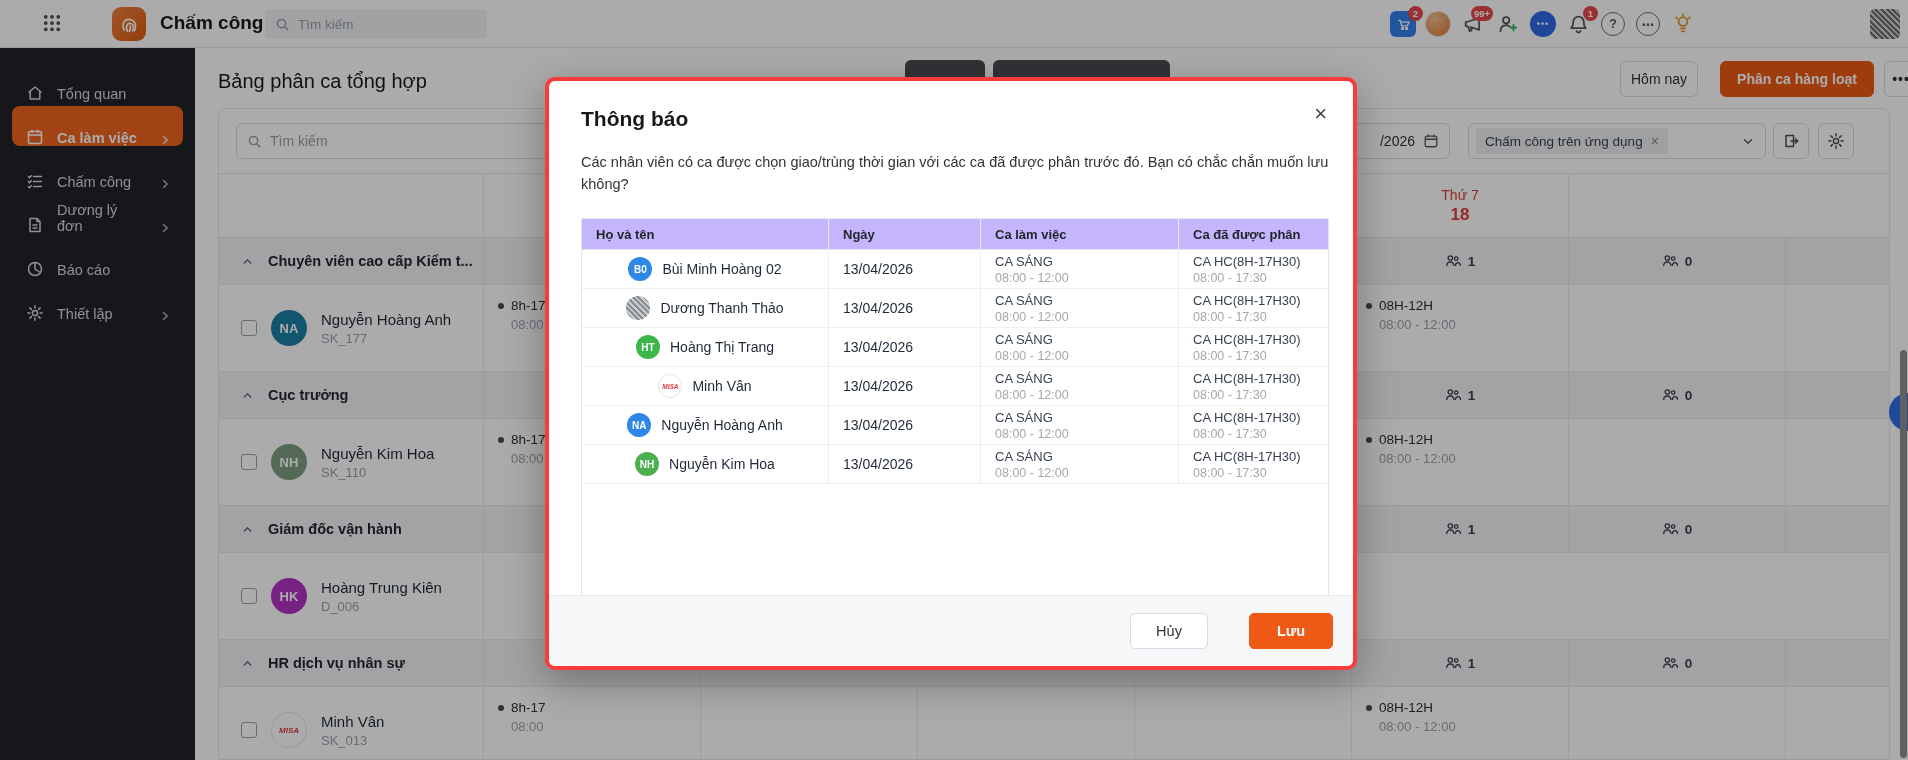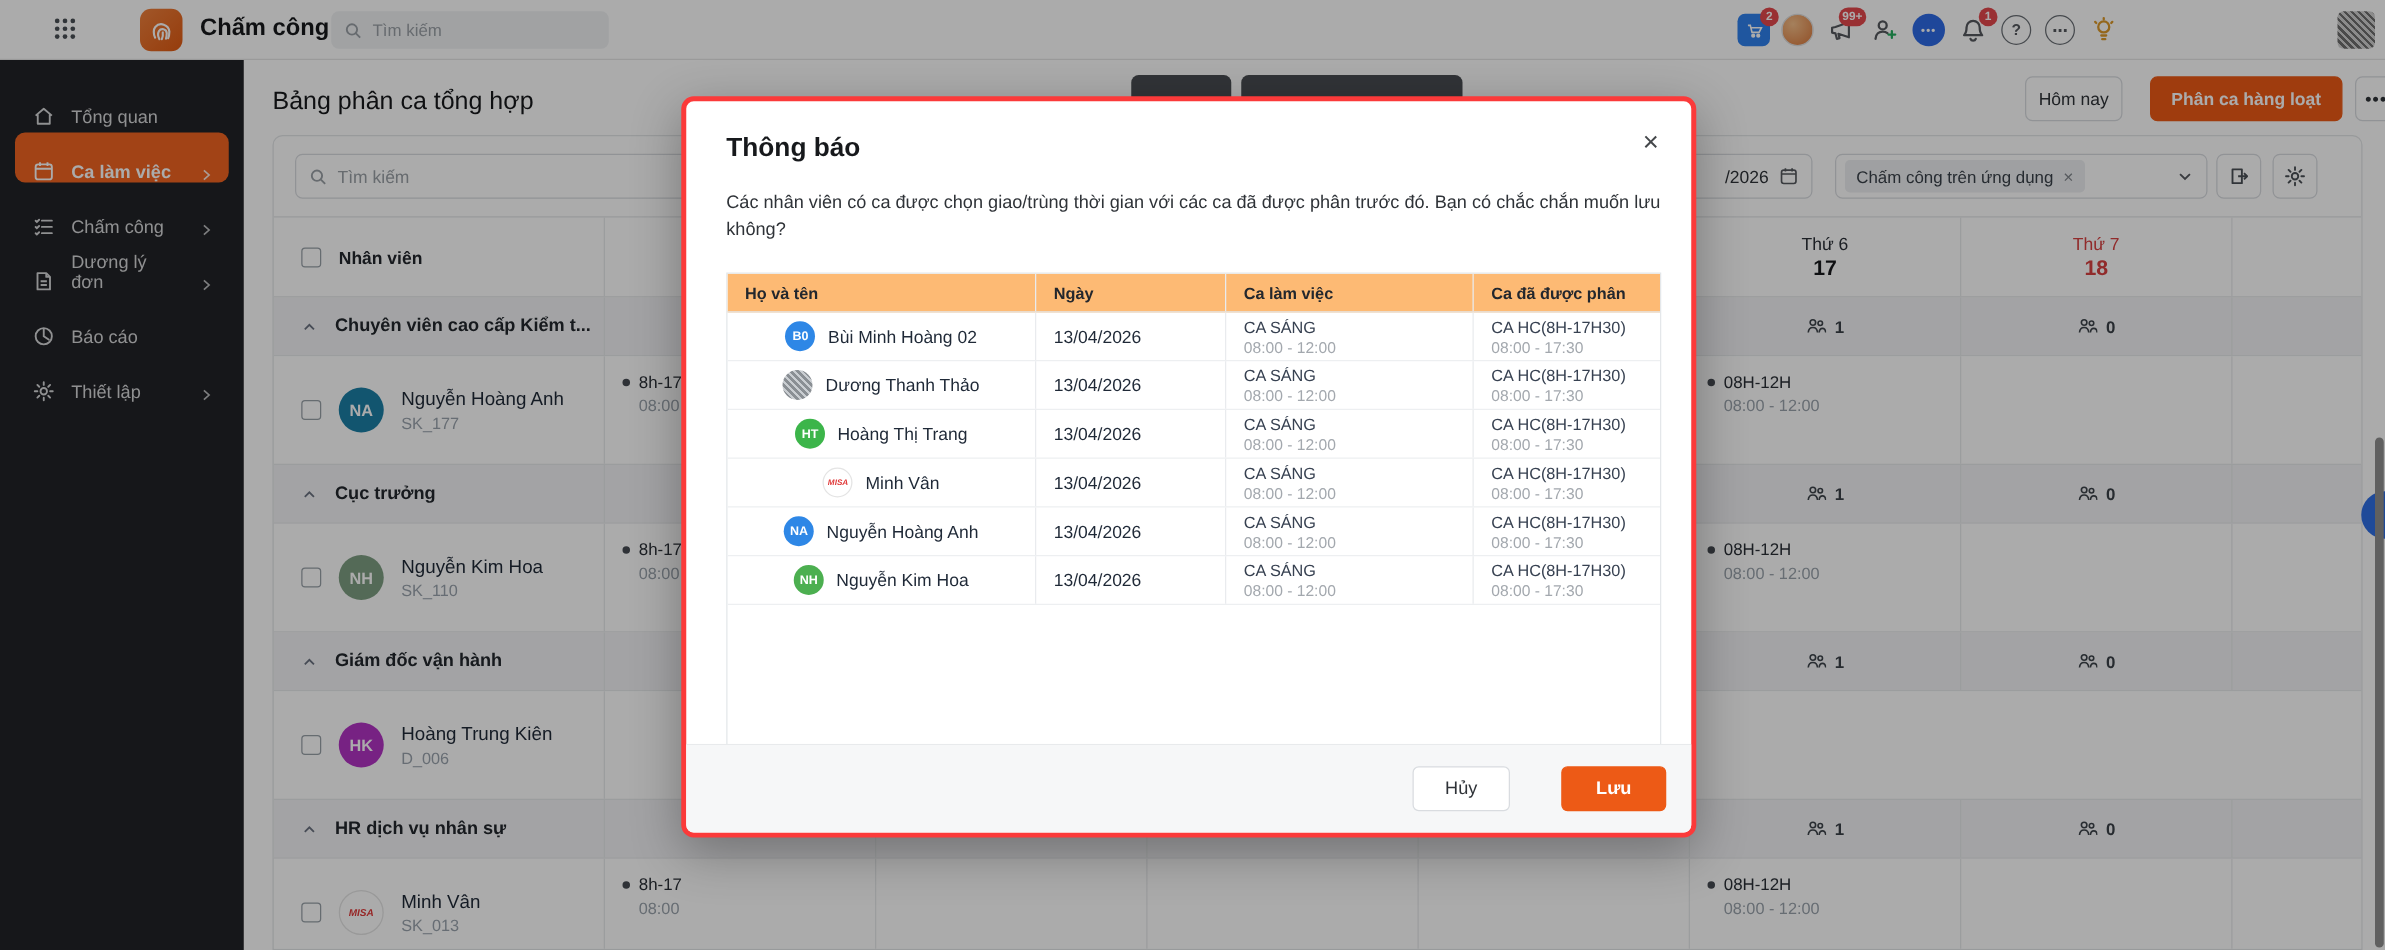--- a/index.html
+++ b/index.html
@@ -100,21 +100,21 @@
   .overlay { position:absolute; inset:0; background:rgba(0,0,0,.33); z-index:50; }
   .modal { position:absolute; left:545px; top:77px; width:812px; height:593px; background:#fff; border:4px solid #fb3a3a;
            border-radius:10px; z-index:60; box-shadow:0 12px 40px rgba(0,0,0,.3); }
   .m-title { position:absolute; left:32px; top:26px; font-size:21px; font-weight:bold; color:#17191c; }
   .m-close { position:absolute; right:26px; top:22px; font-size:22px; color:#44474a; cursor:pointer; line-height:1; }
   .m-msg { position:absolute; left:32px; top:70px; width:748px; font-size:14.5px; line-height:22px; color:#2f3338; }
   .m-table { position:absolute; left:32px; top:137px; width:748px; height:446px; border:1px solid #e4e7ea; overflow:hidden; }
   .mt-grid { display:grid; grid-template-columns:246px 152px 198px 150px; }
   .mt-grid > div { border-left:1px solid #e9ebee; padding:0 14px; display:flex; flex-direction:column; justify-content:center; overflow:hidden; }
   .mt-grid > div:first-child { border-left:0; }
-  .mt-head { height:31px; background:#fdba74; border-bottom:1px solid #e4e7ea; }
+  .mt-head { height:31px; background:#c4b5fd; border-bottom:1px solid #e4e7ea; }
   .mt-head > div { font-size:13px; font-weight:bold; color:#23272d; justify-content:center; }
   .mt-row { height:39px; border-bottom:1px solid #edeff1; }
   .m-name { flex-direction:row !important; align-items:center; gap:10px; }
   .av24 { width:24px; height:24px; border-radius:50%; color:#fff; font-size:10px; font-weight:bold;
           display:flex; align-items:center; justify-content:center; flex:0 0 auto; }
   .av24.qr { background:repeating-linear-gradient(45deg,#8a8f94 0 2px,#c9cdd1 2px 4px) !important; }
   .av24.misa { background:#fff !important; border:1px solid #e4e4e4; color:#e03a3a !important; font-size:6.5px !important; font-style:italic; }
   .mn { font-size:14px; color:#1f2937; white-space:nowrap; }
   .md { font-size:14px; color:#1f2937; }
   .ms1 { font-size:13px; color:#374151; white-space:nowrap; }
@@ -307,24 +307,20 @@
       </svg>
   </div>
   <div class="sq-btn" style="left:1599px;">
     <svg width="18" height="18" viewBox="0 0 18 18" fill="none" stroke="#4a4f55" stroke-width="1.5" stroke-linecap="round">
         <circle cx="9" cy="9" r="2.6"></circle>
         <path d="M9 1.8v2.1M9 14.1v2.1M1.8 9h2.1M14.1 9h2.1M3.9 3.9l1.5 1.5M12.6 12.6l1.5 1.5M14.1 3.9l-1.5 1.5M5.4 12.6l-1.5 1.5"></path>
       </svg>
   </div>
 
   <div class="row-grid thead">
-    <div class="th-emp">
-      <span class="cb"></span>
-      <span>Nhân viên</span>
-    </div>
     <div></div>
       <div></div>
       <div></div>
       <div></div>
     <div>
       <span class="dow">Thứ 6</span>
       <span class="dom">17</span>
     </div>
     <div class="sat">
       <span class="dow">Thứ 7</span>

